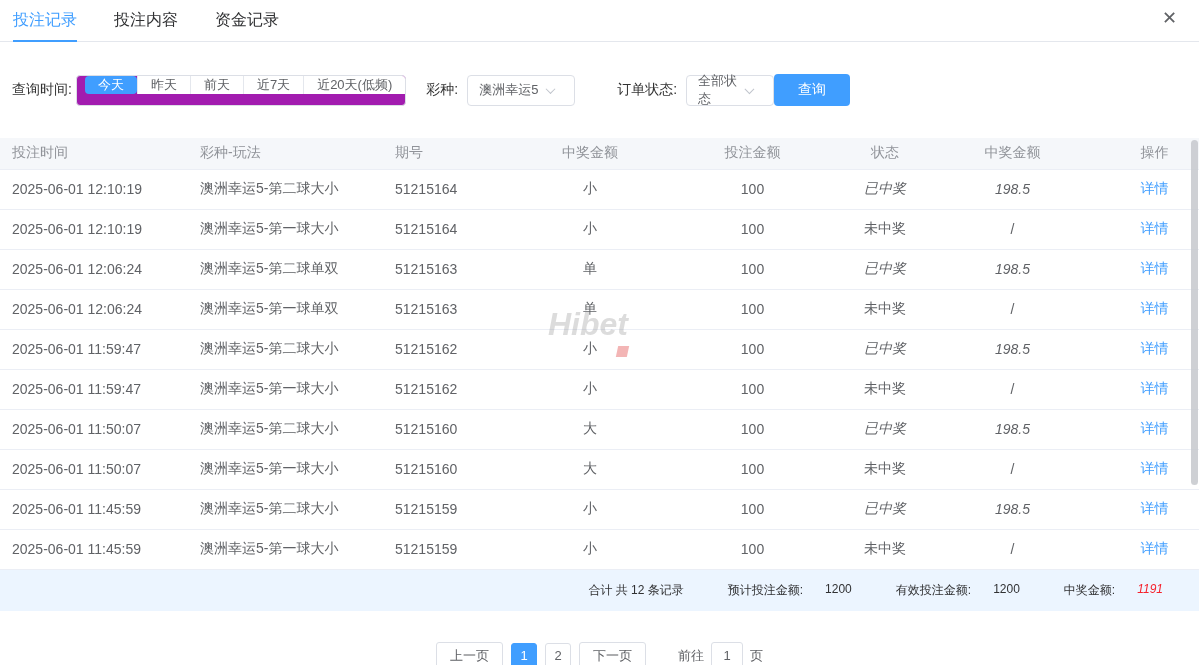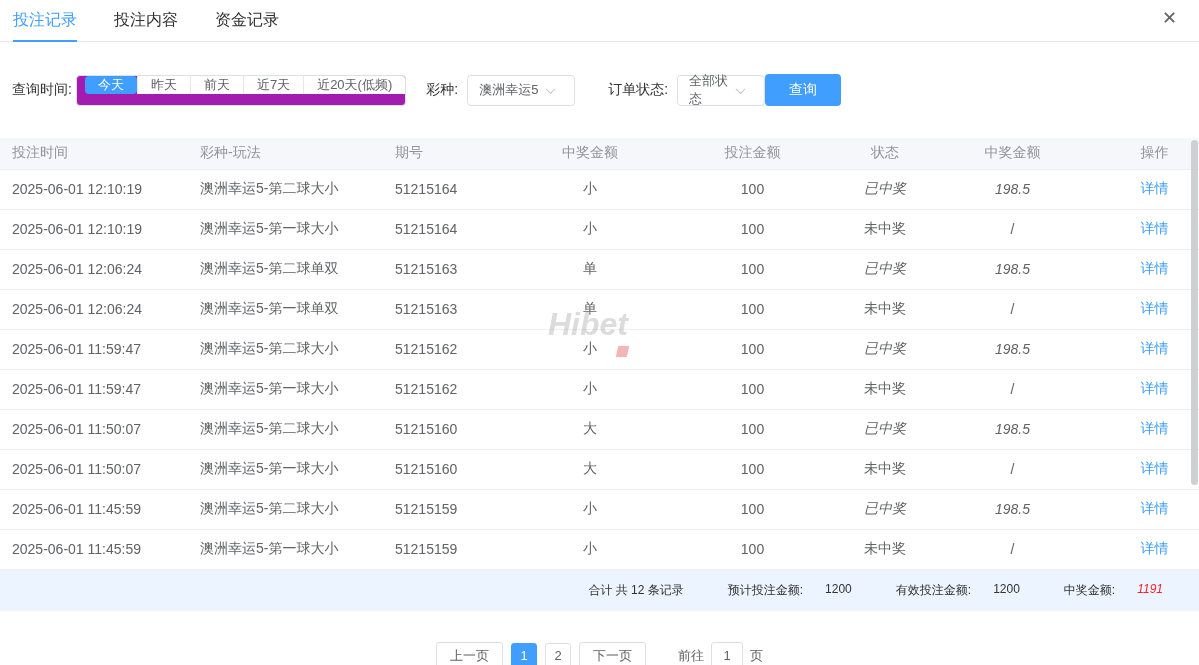--- a/index.html
+++ b/index.html
@@ -67,21 +67,21 @@
     font-family: inherit;
   }
   .time-opt + .time-opt { border-left: 1px solid #e4e7ed; }
   .time-opt.active {
     background: #409eff;
     color: #fff;
     border-radius: 4px;
     border-left: none;
   }
   .flabel.lottery { margin-left: 20px; }
-  .flabel.status  { margin-left: 33px; }
+  .flabel.status  { margin-left: 42px; }
   .select {
     display: inline-flex;
     align-items: center;
     justify-content: space-between;
     width: 108px;
     height: 31px;
     border: 1px solid #dcdfe6;
     border-radius: 4px;
     padding: 0 20px 0 11px;
     margin-left: 9px;

